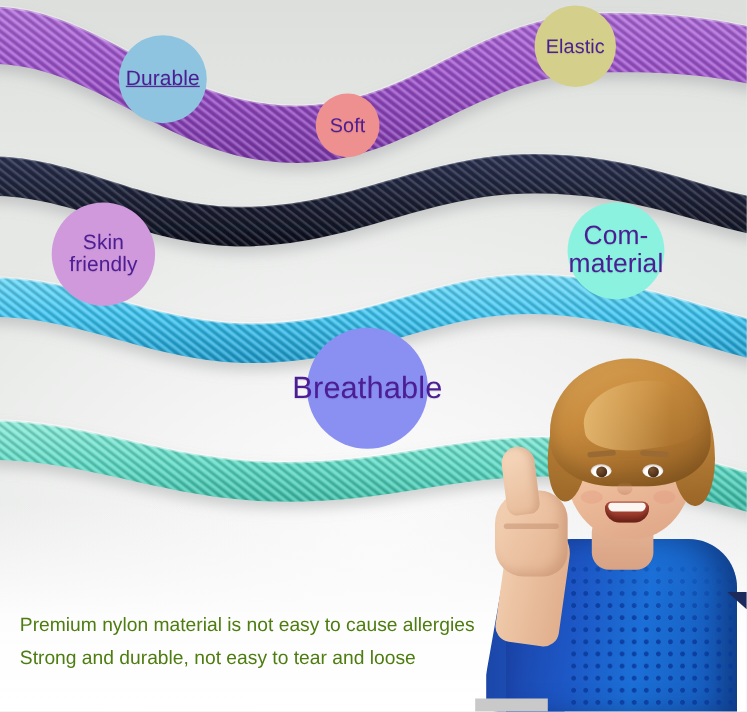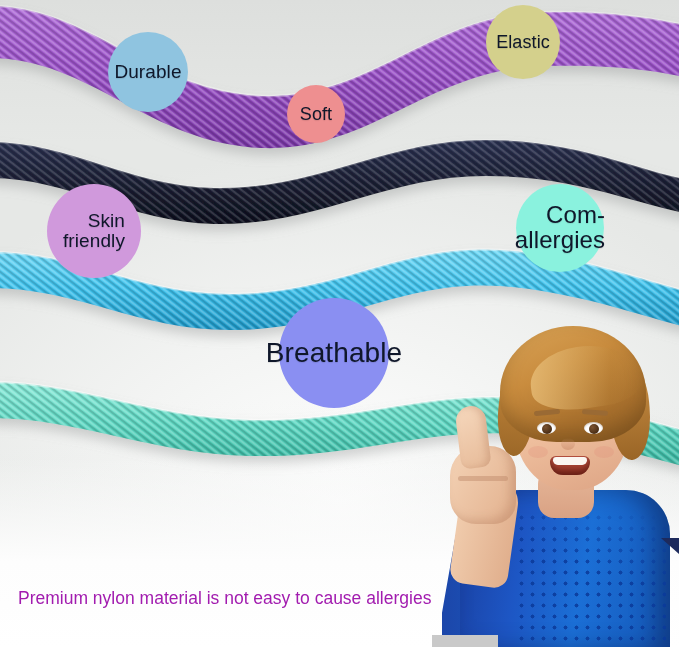--- a/index.html
+++ b/index.html
@@ -146,21 +146,21 @@
   }
   .boy-knuckle {
     position:absolute; left:16px; top:176px; width:50px; height:5px;
     background:rgba(188,136,104,.45); border-radius:4px;
   }
 
   
   .badge {
     position:absolute; border-radius:50%;
     display:flex; align-items:center; justify-content:center;
-    color:#0f172a; text-align:right; line-height:1.04;
+    color:#4c1d95; text-align:center; line-height:1.04;
     font-weight:400; letter-spacing:.1px;
     text-shadow:0 1px 1px rgba(0,0,0,.10);
   }
   .badge span { display:block; padding:0 4px; }
 
   
   .caption {
     position:absolute; left:18px; bottom:34px; width:470px;
     color:#1b1b1b;
   }
@@ -278,21 +278,21 @@
     <div class="boy-cheek-r"></div>
     <div class="boy-nose"></div>
     <div class="boy-mouth"></div>
     <div class="boy-teeth"></div>
     <div class="boy-forearm"></div>
     <div class="boy-fist"></div>
     <div class="boy-knuckle"></div>
     <div class="boy-thumb"></div>
   </div>
 
-  <div class="badge" style="left: 108px; top: 32px; width: 80px; height: 80px; background: rgb(143, 196, 224); font-size: 19px;">
+  <div class="badge" style="left: 108px; top: 32px; width: 80px; height: 80px; background: rgb(143, 196, 224); font-size: 19px; text-decoration: underline;">
       <div>
         <span>Durable</span>
       </div>
     </div>
   <div class="badge" style="left: 486px; top: 5px; width: 74px; height: 74px; background: rgb(212, 208, 140); font-size: 18px;">
       <div>
         <span>Elastic</span>
       </div>
     </div>
   <div class="badge" style="left: 47px; top: 184px; width: 94px; height: 94px; background: rgb(208, 153, 220); font-size: 19px;">
@@ -302,28 +302,29 @@
       </div>
     </div>
   <div class="badge" style="left: 287px; top: 85px; width: 58px; height: 58px; background: rgb(238, 143, 144); font-size: 18px;">
       <div>
         <span>Soft</span>
       </div>
     </div>
   <div class="badge" style="left: 516px; top: 184px; width: 88px; height: 88px; background: rgb(138, 242, 222); font-size: 24px;">
       <div>
         <span>Com-</span>
-        <span>allergies</span>
+        <span>material</span>
       </div>
     </div>
   <div class="badge" style="left: 279px; top: 298px; width: 110px; height: 110px; background: rgb(138, 143, 242); font-size: 28px;">
       <div>
         <span>Breathable</span>
       </div>
     </div>
 
-  <div class="caption" style="color: #a21caf;">
+  <div class="caption" style="color: #4d7c0f;">
     <div>Premium nylon material is not easy to cause allergies</div>
+    <div>Strong and durable, not easy to tear and loose</div>
   </div>
 
   <div class="corner-chip"></div>
   <div class="corner-dark"></div>
 </div>
 
 </body></html>

